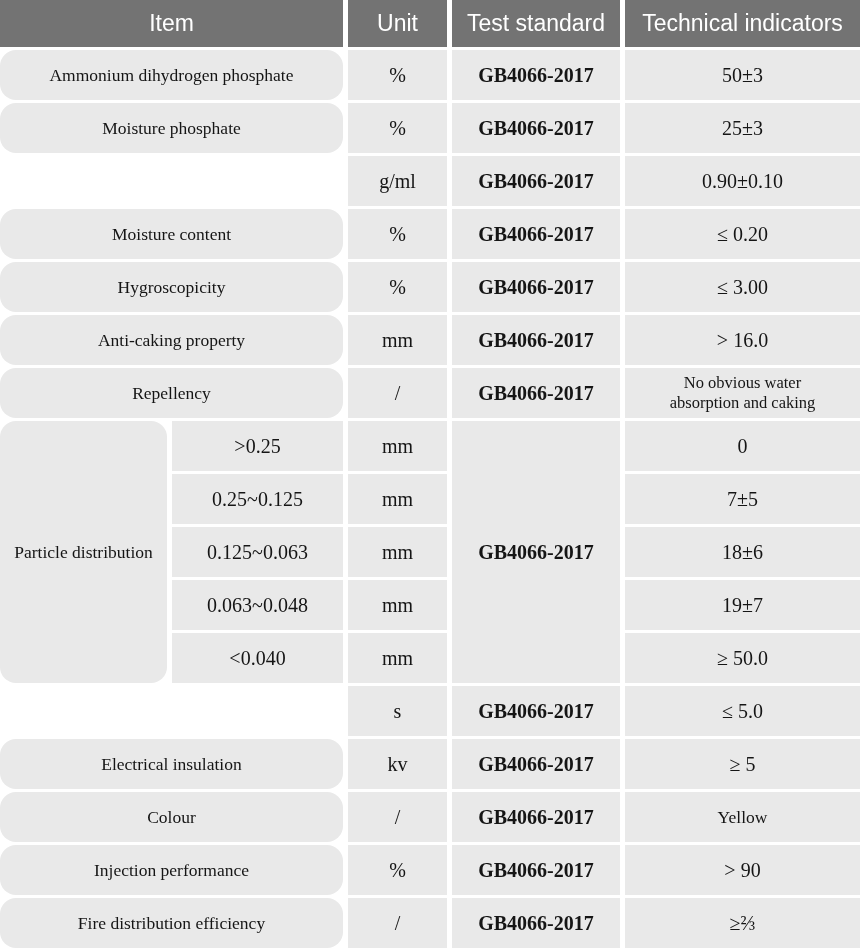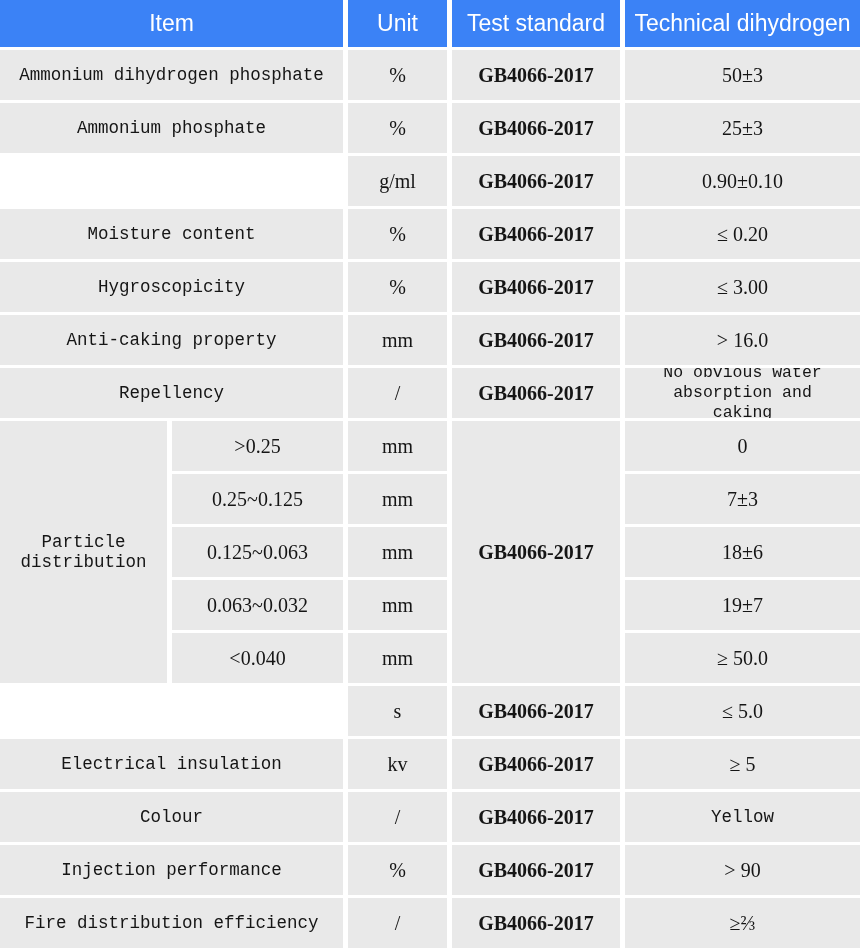--- a/index.html
+++ b/index.html
@@ -13,48 +13,48 @@
     background:#ffffff;
   }
   .c{
     background:#e9e9e9;
     display:flex;align-items:center;justify-content:center;
     text-align:center;
     color:#151515;
     overflow:hidden;
   }
   .h{
-    background:#3b82f6;
+    background:#737373;
     color:#ffffff;
     font-family:"Liberation Sans",sans-serif;
     font-size:23px;
     font-weight:400;
   }
-  .item{font-family:Liberation Mono, monospace;font-size:17.5px;}
+  .item{font-family:Liberation Serif, serif;font-size:17.5px;border-radius:16px;}
   .serif{font-family:"Liberation Serif",serif;font-size:20px;}
   .std{font-family:"Liberation Serif",serif;font-size:20px;font-weight:700;}
-  .sv{font-family:Liberation Mono, monospace;font-size:16.5px;line-height:1.2;}
+  .sv{font-family:Liberation Serif, serif;font-size:16.5px;line-height:1.2;}
   .wrap{max-width:178px;}
 </style>
 </head>
 <body>
 
 <div class="tbl">
 
   <div class="c h" style="grid-area:1/1/2/3">Item</div>
   <div class="c h" style="grid-area:1/3">Unit</div>
   <div class="c h" style="grid-area:1/4">Test standard</div>
-  <div class="c h" style="grid-area:1/5">Technical dihydrogen</div>
+  <div class="c h" style="grid-area:1/5">Technical indicators</div>
 
   <div class="c item" style="grid-area:2/1/3/3">Ammonium dihydrogen phosphate</div>
   <div class="c serif" style="grid-area:2/3">%</div>
   <div class="c std" style="grid-area:2/4">GB4066-2017</div>
   <div class="c serif" style="grid-area:2/5">50±3</div>
 
-  <div class="c item" style="grid-area:3/1/4/3">Ammonium phosphate</div>
+  <div class="c item" style="grid-area:3/1/4/3">Moisture phosphate</div>
   <div class="c serif" style="grid-area:3/3">%</div>
   <div class="c std" style="grid-area:3/4">GB4066-2017</div>
   <div class="c serif" style="grid-area:3/5">25±3</div>
 
   <div class="c serif" style="grid-area:4/3">g/ml</div>
   <div class="c std" style="grid-area:4/4">GB4066-2017</div>
   <div class="c serif" style="grid-area:4/5">0.90±0.10</div>
 
   <div class="c item" style="grid-area:5/1/6/3">Moisture content</div>
   <div class="c serif" style="grid-area:5/3">%</div>
@@ -80,27 +80,27 @@
 
   <div class="c item" style="grid-area:9/1/14/2">Particle distribution</div>
   <div class="c std" style="grid-area:9/4/14/5">GB4066-2017</div>
 
   <div class="c serif" style="grid-area:9/2">&gt;0.25</div>
   <div class="c serif" style="grid-area:9/3">mm</div>
   <div class="c serif" style="grid-area:9/5">0</div>
 
   <div class="c serif" style="grid-area:10/2">0.25~0.125</div>
   <div class="c serif" style="grid-area:10/3">mm</div>
-  <div class="c serif" style="grid-area:10/5">7±3</div>
+  <div class="c serif" style="grid-area:10/5">7±5</div>
 
   <div class="c serif" style="grid-area:11/2">0.125~0.063</div>
   <div class="c serif" style="grid-area:11/3">mm</div>
   <div class="c serif" style="grid-area:11/5">18±6</div>
 
-  <div class="c serif" style="grid-area:12/2">0.063~0.032</div>
+  <div class="c serif" style="grid-area:12/2">0.063~0.048</div>
   <div class="c serif" style="grid-area:12/3">mm</div>
   <div class="c serif" style="grid-area:12/5">19±7</div>
 
   <div class="c serif" style="grid-area:13/2">&lt;0.040</div>
   <div class="c serif" style="grid-area:13/3">mm</div>
   <div class="c serif" style="grid-area:13/5">≥ 50.0</div>
 
   <div class="c serif" style="grid-area:14/3">s</div>
   <div class="c std" style="grid-area:14/4">GB4066-2017</div>
   <div class="c serif" style="grid-area:14/5">≤ 5.0</div>

